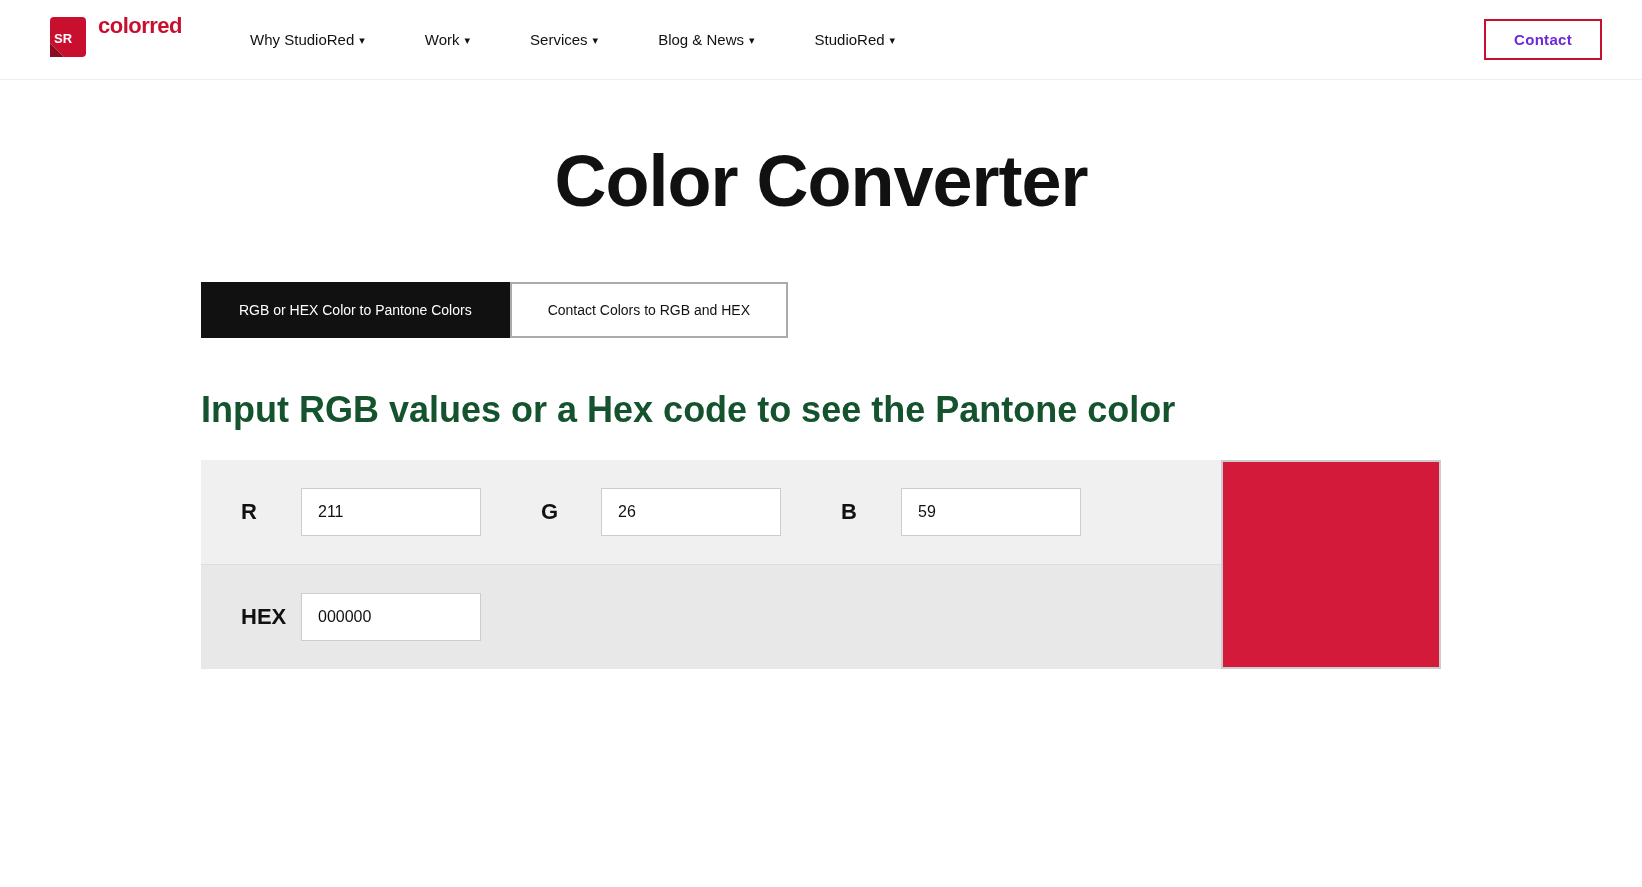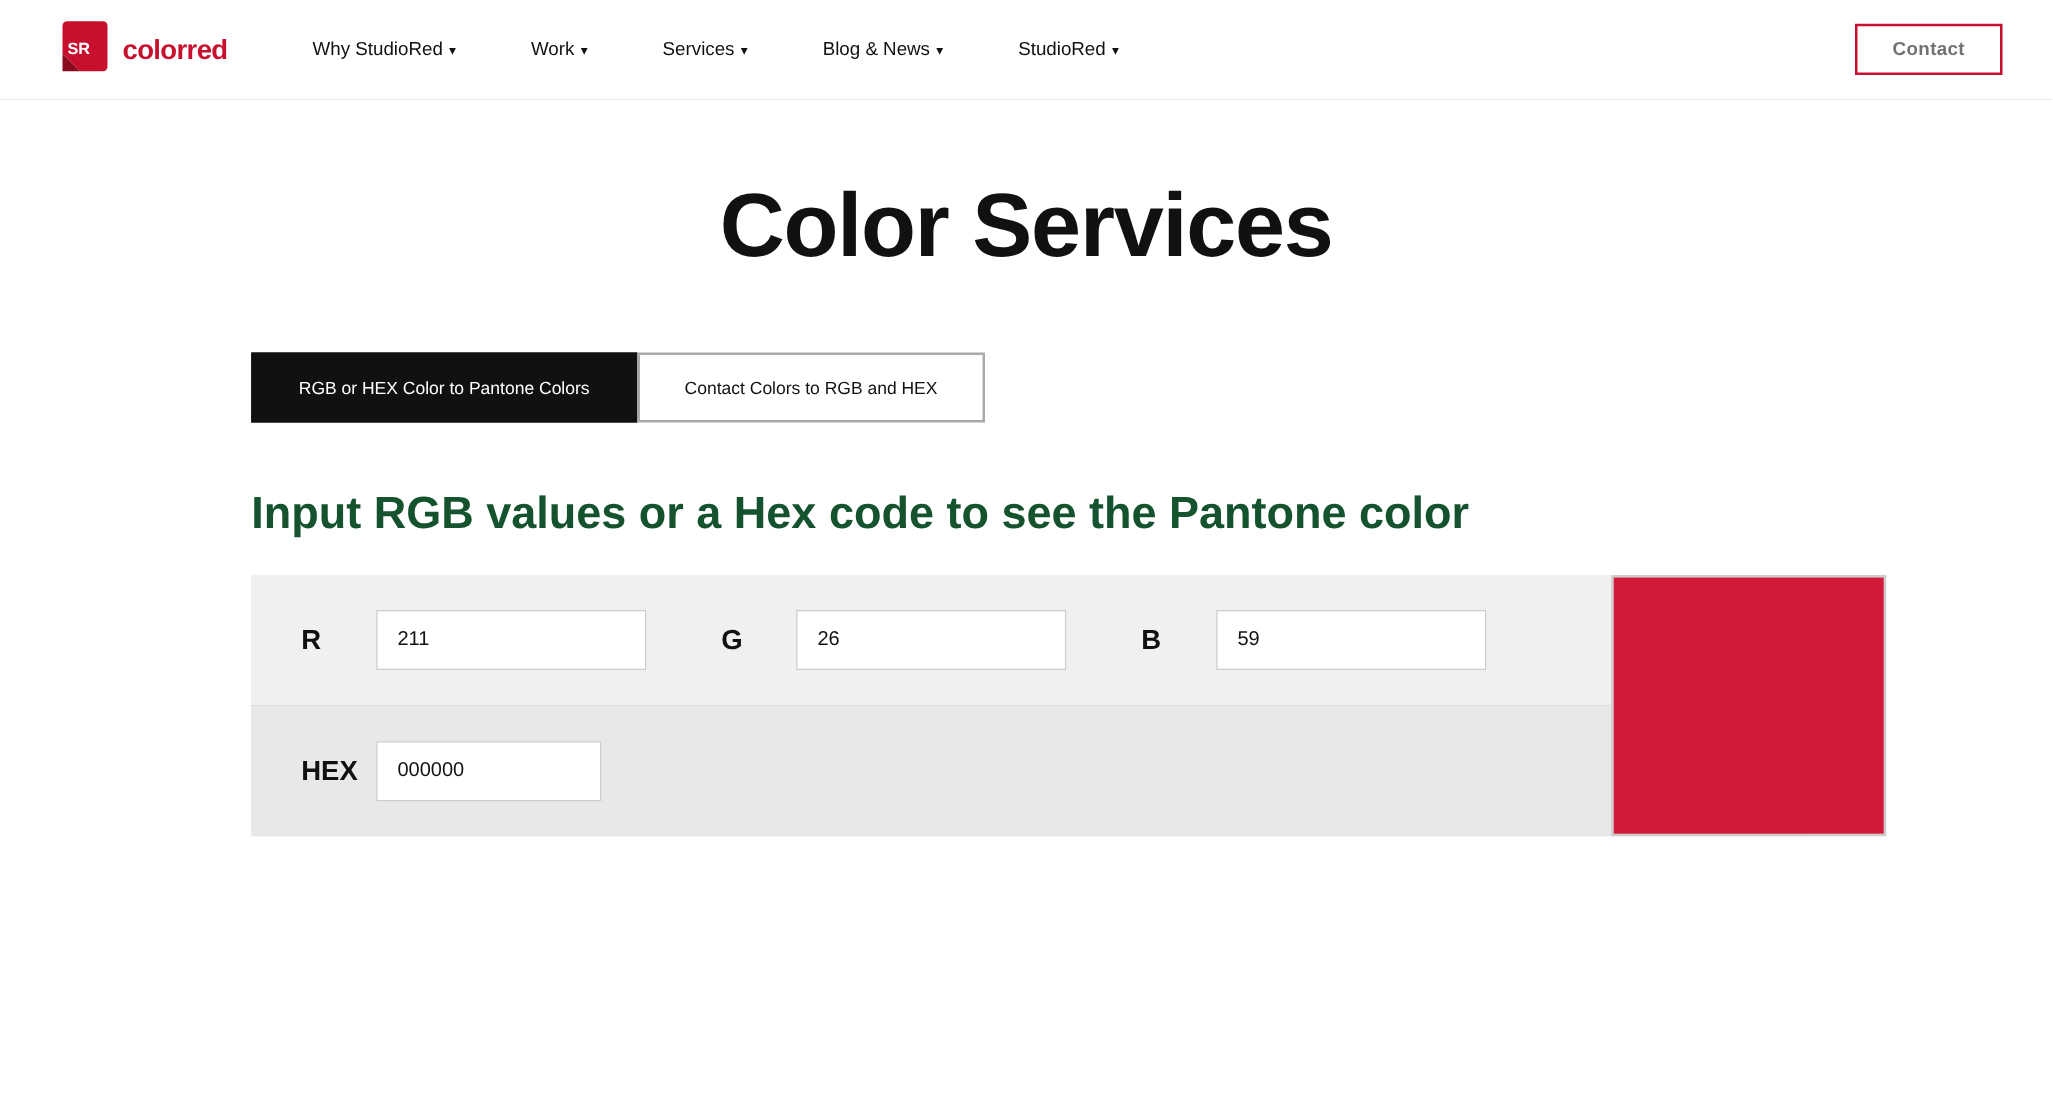--- a/index.html
+++ b/index.html
@@ -9,21 +9,21 @@
     nav {
       display: flex;
       align-items: center;
       padding: 0 40px;
       height: 80px;
       border-bottom: 1px solid #eee;
       position: relative;
     }
     .logo-wrap {
       display: flex;
-      align-items: center;
+      align-items: flex-start;
       margin-right: 40px;
       text-decoration: none;
     }
     .logo-icon {
       width: 54px;
       height: 54px;
       margin-right: 4px;
     }
     .logo-text {
       font-size: 22px;
@@ -50,21 +50,21 @@
       white-space: nowrap;
       gap: 5px;
     }
     .chevron {
       font-size: 11px;
       margin-top: 1px;
     }
     .contact-btn {
       margin-left: auto;
       border: 2px solid #c8102e;
-      color: #737373;
+      color: #6d28d9;
       background: transparent;
       padding: 10px 28px;
       font-size: 15px;
       font-weight: 600;
       cursor: pointer;
       letter-spacing: 0.3px;
     }
 
     
     .main {
@@ -139,21 +139,21 @@
       border-top: 1px solid #ddd;
     }
     .field-label {
       font-size: 22px;
       font-weight: 700;
       width: 60px;
       flex-shrink: 0;
       color: #111;
     }
     .field-input {
-      width: 216px;
+      width: 180px;
       padding: 14px 16px;
       font-size: 16px;
       border: 1px solid #ccc;
       background: #fff;
       color: #111;
       margin-right: 60px;
       outline: none;
     }
     .field-input.hex-input {
       width: 180px;
@@ -217,21 +217,21 @@
     <div class="nav-item">
       <span>StudioRed</span>
       <span class="chevron">▾</span>
     </div>
   </div>
 
   <button class="contact-btn">Contact</button>
 </nav>
 
 <div class="main">
-  <h1 class="page-title">Color Services</h1>
+  <h1 class="page-title">Color Converter</h1>
 
   <div class="tabs">
     <button class="tab-btn active">RGB or HEX Color to Pantone Colors</button>
     <button class="tab-btn inactive">Contact Colors to RGB and HEX</button>
   </div>
 
   <h2 class="subtitle">Input RGB values or a Hex code to see the Pantone color</h2>
 
   <div class="input-section">
     <div class="input-fields-area">

